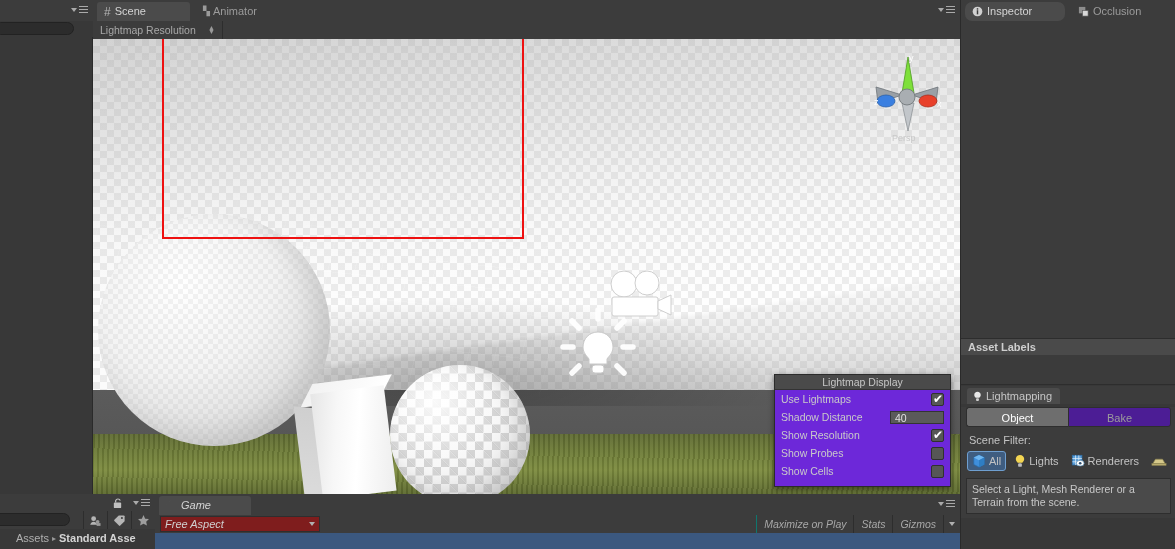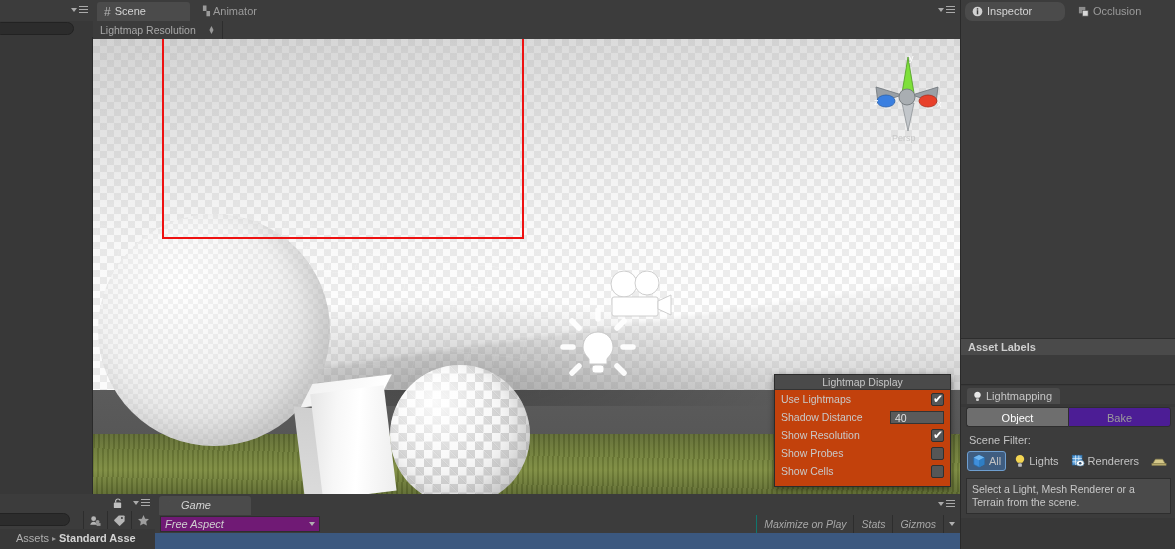--- a/index.html
+++ b/index.html
@@ -149,21 +149,21 @@
     position:absolute; left:69px; top:-6px; width:362px; height:206px;
     border:2px solid #ee1111; pointer-events:none;
   }
 
   
   #view-gizmo { position:absolute; right:10px; top:8px; width:84px; height:96px; }
 
   
   #lightmap-display {
     position:absolute; left:681px; top:335px; width:177px; height:113px;
-    background:#c2410c; border:1px solid #2b2b2b;
+    background:#6d28d9; border:1px solid #2b2b2b;
     box-shadow:0 2px 6px rgba(0,0,0,.45);
   }
   #lightmap-display .ld-title {
     height:15px; line-height:15px; text-align:center; font-size:10.5px;
     color:#c6c6c6; background:#4a4a4a; border-bottom:1px solid #333;
   }
   .ld-row { display:flex; align-items:center; height:18px; padding:0 6px; gap:6px; }
   .ld-row .ld-label { flex:1; font-size:10.5px; color:#c9c9c9; white-space:nowrap; }
   .ld-check {
     width:13px; height:13px; background:#565656; border:1px solid #303030;
@@ -217,21 +217,21 @@
   #project-tools { position:absolute; left:0; top:17px; width:155px; height:18px; background:#3c3c3c; display:flex; align-items:center;}
   #project-search { position:absolute; left:-8px; top:19px; width:78px; height:13px; background:#2c2c2c; border:1px solid #222; border-radius:7px;}
   .ptool { width:24px; height:18px; display:flex; align-items:center; justify-content:center; border-left:1px solid #2d2d2d; }
   #breadcrumb { position:absolute; left:0; top:37px; height:14px; font-size:11px; color:#b8b8b8; display:flex; align-items:center; gap:3px; padding-left:16px; white-space:nowrap; }
   #breadcrumb .crumb-bold { font-weight:bold; color:#d4d4d4; }
 
   #game-panel { position:absolute; left:155px; top:494px; width:805px; height:55px; background:#383838;font-style:italic; }
   #game-tabs { position:absolute; left:0; top:0; width:805px; height:21px; background:#3c3c3c; }
   #game-toolbar { position:absolute; left:0; top:21px; width:805px; height:18px; background:#3c3c3c; display:flex; align-items:center; }
   #aspect-dd {
-    width:160px; height:16px; margin-left:5px; background:#701a75; border:1px solid #2e2e2e;
+    width:160px; height:16px; margin-left:5px; background:#7f1d1d; border:1px solid #2e2e2e;
     font-size:11px; color:#d0d0d0; display:flex; align-items:center; padding:0 4px;
     justify-content:space-between;
   }
   #game-right { margin-left:auto; display:flex; align-items:center; }
   #game-view { position:absolute; left:0; top:39px; width:805px; height:16px; background:#3b587f; }
 
   .tri-down { width:0;height:0;border-left:3px solid transparent;border-right:3px solid transparent;border-top:4px solid #b0b0b0; }
   .hash-icon { font-size:12px; color:#b5b5b5; line-height:1; }
   .updown { display:inline-flex; flex-direction:column; line-height:4px; font-size:7px; color:#999; }
 </style>

